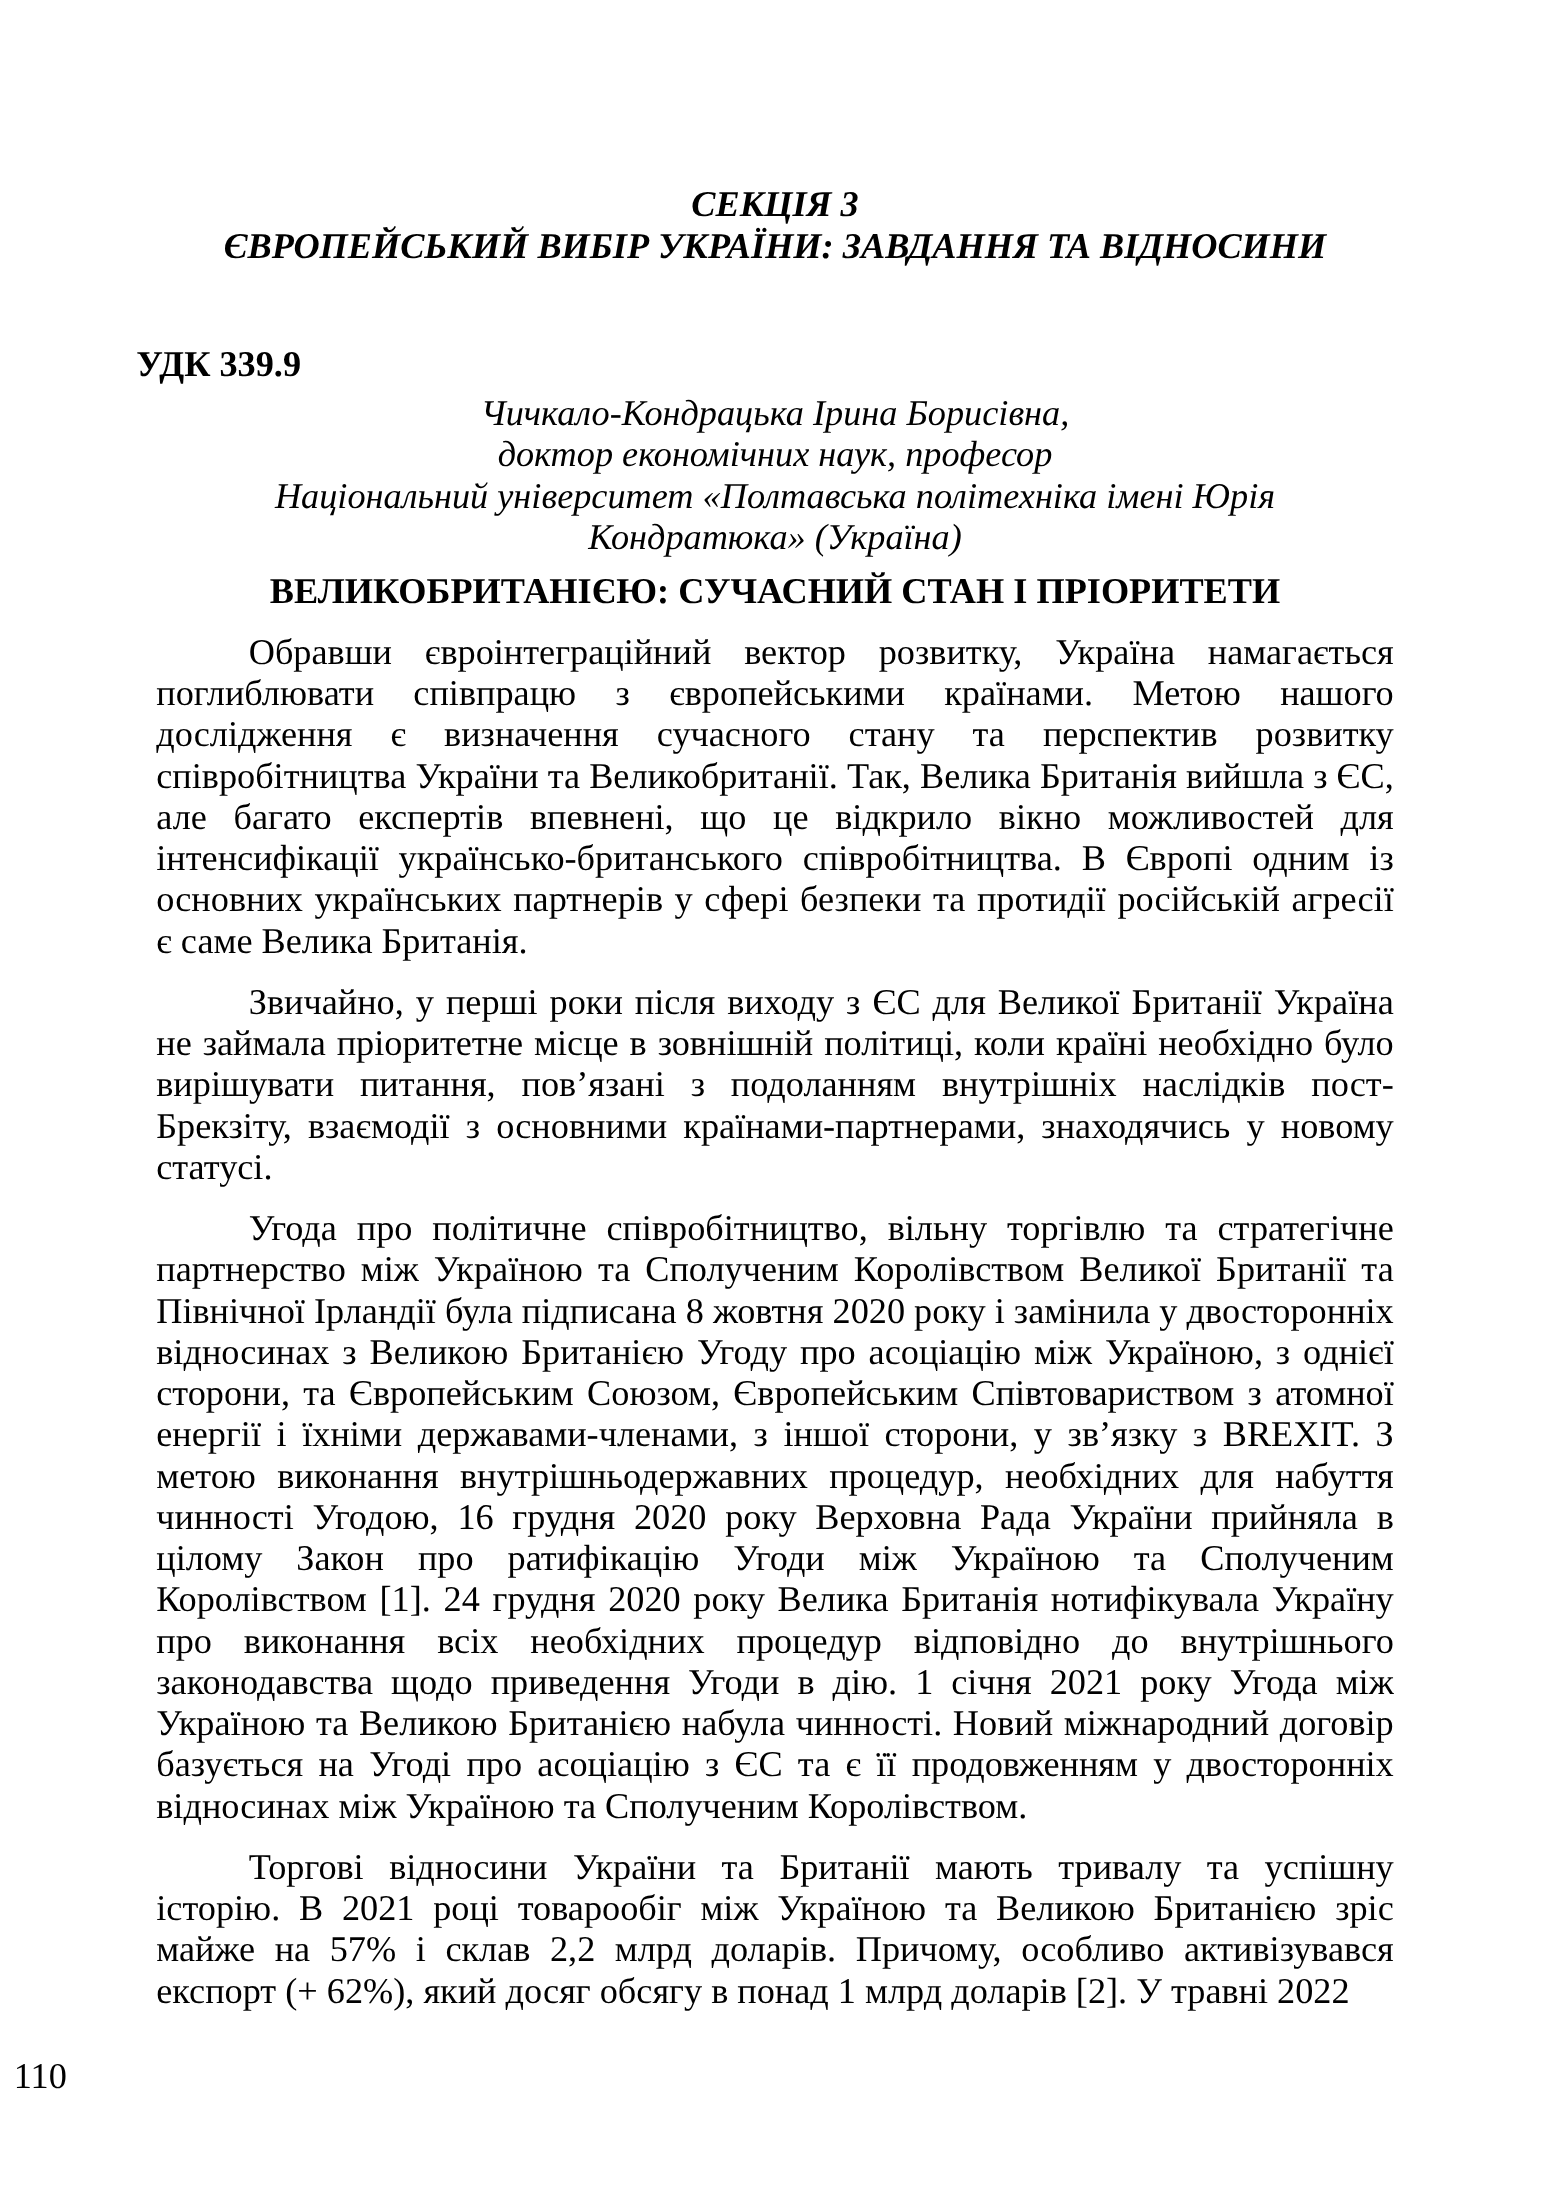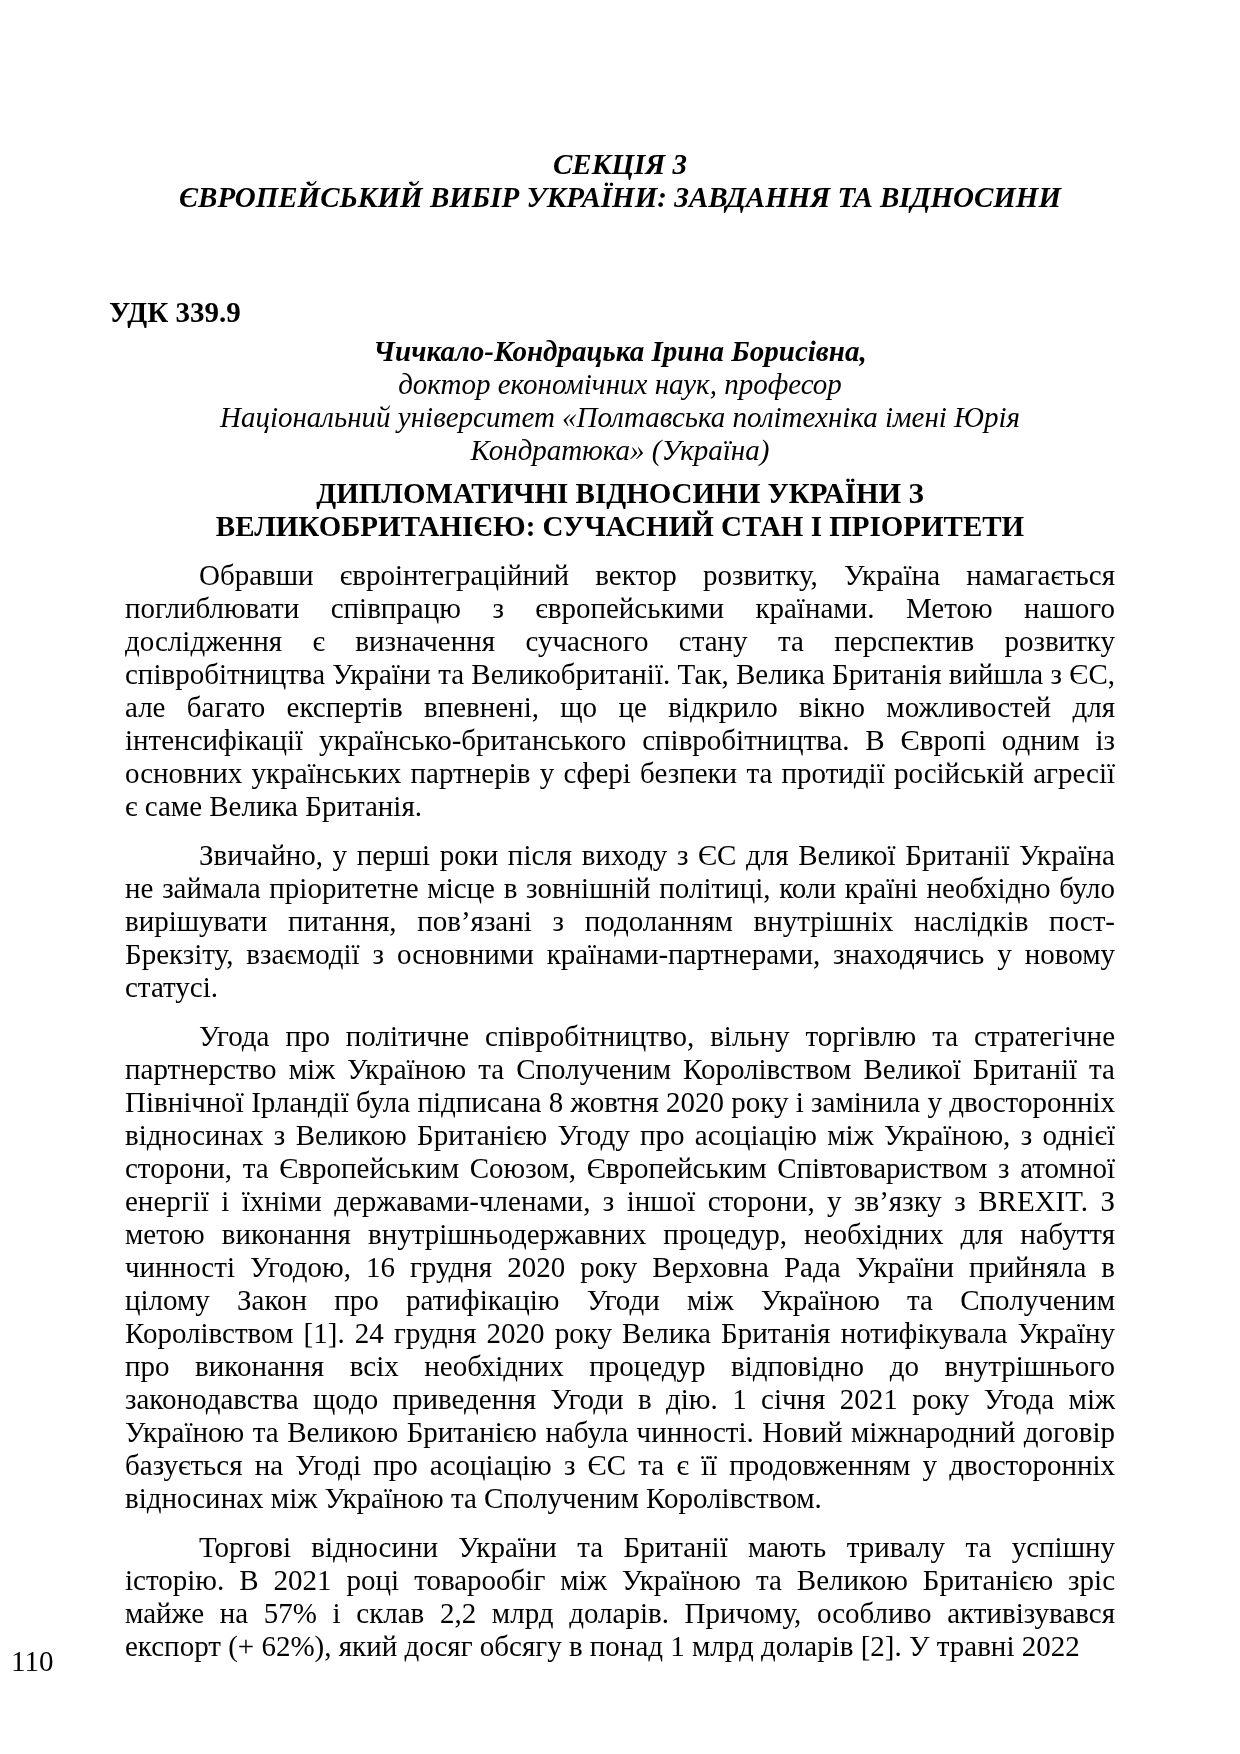--- a/index.html
+++ b/index.html
@@ -24,31 +24,31 @@
     top: 0;
     width: 1022px;
   }
   .section-header {
     margin-top: 148px;
     text-align: center;
     font-weight: bold;
     font-style: italic;
   }
   .udk {
-    margin-top: 82px;
+    margin-top: 62px;
     font-weight: bold;
     text-align: left;
   }
   .author-block {
     margin-top: 6px;
     text-align: center;
     font-style: italic;
   }
   .author-name {
-    font-weight: bold;
+    font-weight: normal;
   }
   .article-title {
     margin-top: 10px;
     text-align: center;
     font-weight: bold;
   }
   .article-body {
     margin-top: 12px;
   }
   .article-body p {
@@ -77,21 +77,20 @@
     <div class="udk">УДК 339.9</div>
 
     <div class="author-block">
       <div class="author-name">Чичкало-Кондрацька Ірина Борисівна,</div>
       <div>доктор економічних наук, професор</div>
       <div>Національний університет «Полтавська політехніка імені Юрія</div>
       <div>Кондратюка» (Україна)</div>
     </div>
 
     <div class="article-title">
-      <div>ДИПЛОМАТИЧНІ ВІДНОСИНИ УКРАЇНИ З</div>
       <div>ВЕЛИКОБРИТАНІЄЮ: СУЧАСНИЙ СТАН І ПРІОРИТЕТИ</div>
     </div>
 
     <div class="article-body">
       <p>Обравши євроінтеграційний вектор розвитку, Україна намагається поглиблювати співпрацю з європейськими країнами. Метою нашого дослідження є визначення сучасного стану та перспектив розвитку співробітництва України та Великобританії. Так, Велика Британія вийшла з ЄС, але багато експертів впевнені, що це відкрило вікно можливостей для інтенсифікації українсько-британського співробітництва. В Європі одним із основних українських партнерів у сфері безпеки та протидії російській агресії є саме Велика Британія.</p>
       <p>Звичайно, у перші роки після виходу з ЄС для Великої Британії Україна не займала пріоритетне місце в зовнішній політиці, коли країні необхідно було вирішувати питання, пов’язані з подоланням внутрішніх наслідків пост-Брекзіту, взаємодії з основними країнами-партнерами, знаходячись у новому статусі.</p>
       <p>Угода про політичне співробітництво, вільну торгівлю та стратегічне партнерство між Україною та Сполученим Королівством Великої Британії та Північної Ірландії була підписана 8 жовтня 2020 року і замінила у двосторонніх відносинах з Великою Британією Угоду про асоціацію між Україною, з однієї сторони, та Європейським Союзом, Європейським Співтовариством з атомної енергії і їхніми державами-членами, з іншої сторони, у зв’язку з BREXIT. З метою виконання внутрішньодержавних процедур, необхідних для набуття чинності Угодою, 16 грудня 2020 року Верховна Рада України прийняла в цілому Закон про ратифікацію Угоди між Україною та Сполученим Королівством [1]. 24 грудня 2020 року Велика Британія нотифікувала Україну про виконання всіх необхідних процедур відповідно до внутрішнього законодавства щодо приведення Угоди в дію. 1 січня 2021 року Угода між Україною та Великою Британією набула чинності. Новий міжнародний договір базується на Угоді про асоціацію з ЄС та є її продовженням у двосторонніх відносинах між Україною та Сполученим Королівством.</p>
       <p>Торгові відносини України та Британії мають тривалу та успішну історію. В 2021 році товарообіг між Україною та Великою Британією зріс майже на 57% і склав 2,2 млрд доларів. Причому, особливо активізувався експорт (+ 62%), який досяг обсягу в понад 1 млрд доларів [2]. У травні 2022</p>
     </div>
 

